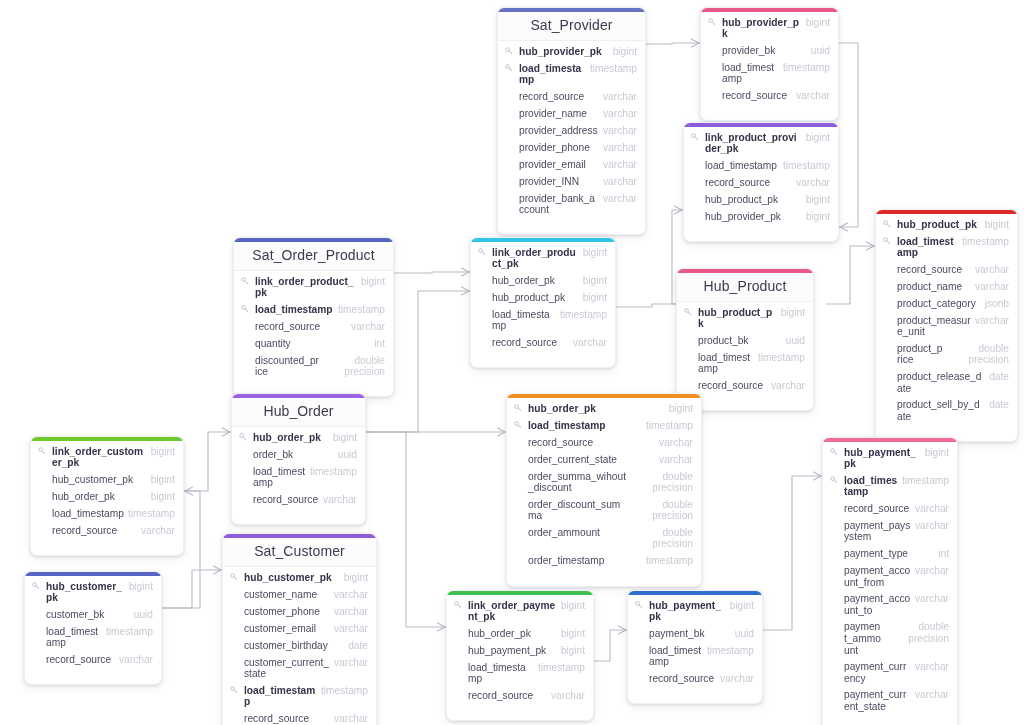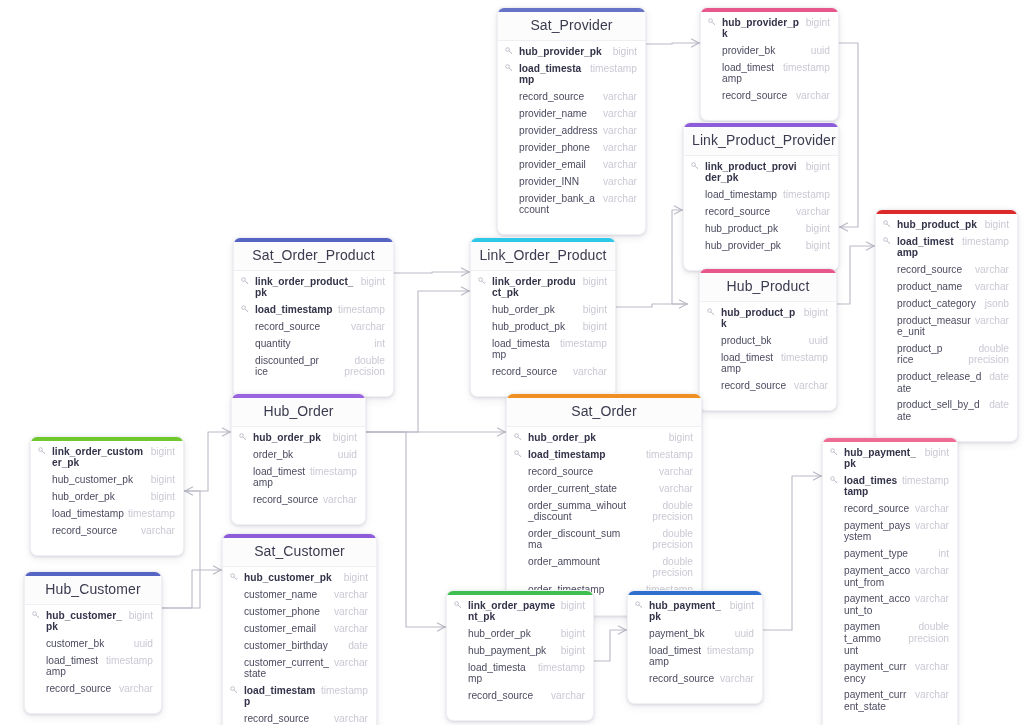--- a/index.html
+++ b/index.html
@@ -181,21 +181,20 @@
         </div>
         <div class="col">
           <span class="key-slot"></span>
           <span class="cname">record_source</span>
           <span class="ctype">varchar</span>
         </div>
       </div>
     </div>
     <div class="table" style="left: 683px; top: 122px; width: 156px;">
       <div class="accent" style="background: rgb(141, 92, 216);"></div>
-      <div class="tbl-title">Link_Product_Provider</div>
       <div class="cols">
         <div class="col pk">
           <span class="key-slot">
             <svg width="8" height="8" viewBox="0 0 10 10" aria-hidden="true">
               <circle cx="3.2" cy="3.2" r="2.3" fill="none" stroke="#b3b3c4" stroke-width="1"></circle>
               <path d="M4.9 4.9 L8.8 8.8 M7.2 7.2 L8.3 6.1" fill="none" stroke="#b3b3c4" stroke-width="1"></path>
             </svg>
           </span>
           <span class="cname">link_product_provider_pk</span>
           <span class="ctype">bigint</span>
@@ -275,21 +274,21 @@
           <span class="cname">product_release_date</span>
           <span class="ctype">date</span>
         </div>
         <div class="col">
           <span class="key-slot"></span>
           <span class="cname">product_sell_by_date</span>
           <span class="ctype">date</span>
         </div>
       </div>
     </div>
-    <div class="table" style="left: 699px; top: 268px; width: 138px;">
+    <div class="table" style="left: 676px; top: 268px; width: 138px;">
       <div class="accent" style="background: rgb(232, 87, 140);"></div>
       <div class="tbl-title">Hub_Product</div>
       <div class="cols">
         <div class="col pk">
           <span class="key-slot">
             <svg width="8" height="8" viewBox="0 0 10 10" aria-hidden="true">
               <circle cx="3.2" cy="3.2" r="2.3" fill="none" stroke="#b3b3c4" stroke-width="1"></circle>
               <path d="M4.9 4.9 L8.8 8.8 M7.2 7.2 L8.3 6.1" fill="none" stroke="#b3b3c4" stroke-width="1"></path>
             </svg>
           </span>
@@ -349,21 +348,20 @@
         </div>
         <div class="col">
           <span class="key-slot"></span>
           <span class="cname">discounted_price</span>
           <span class="ctype">double precision</span>
         </div>
       </div>
     </div>
     <div class="table" style="left: 470px; top: 237px; width: 146px;">
       <div class="accent" style="background: rgb(46, 200, 230);"></div>
-      <div class="tbl-title">Link_Order_Product</div>
       <div class="cols">
         <div class="col pk">
           <span class="key-slot">
             <svg width="8" height="8" viewBox="0 0 10 10" aria-hidden="true">
               <circle cx="3.2" cy="3.2" r="2.3" fill="none" stroke="#b3b3c4" stroke-width="1"></circle>
               <path d="M4.9 4.9 L8.8 8.8 M7.2 7.2 L8.3 6.1" fill="none" stroke="#b3b3c4" stroke-width="1"></path>
             </svg>
           </span>
           <span class="cname">link_order_product_pk</span>
           <span class="ctype">bigint</span>
@@ -416,21 +414,20 @@
         </div>
         <div class="col">
           <span class="key-slot"></span>
           <span class="cname">record_source</span>
           <span class="ctype">varchar</span>
         </div>
       </div>
     </div>
     <div class="table" style="left: 506px; top: 393px; width: 196px;">
       <div class="accent" style="background: rgb(240, 144, 34);"></div>
-      <div class="tbl-title">Sat_Order</div>
       <div class="cols">
         <div class="col pk">
           <span class="key-slot">
             <svg width="8" height="8" viewBox="0 0 10 10" aria-hidden="true">
               <circle cx="3.2" cy="3.2" r="2.3" fill="none" stroke="#b3b3c4" stroke-width="1"></circle>
               <path d="M4.9 4.9 L8.8 8.8 M7.2 7.2 L8.3 6.1" fill="none" stroke="#b3b3c4" stroke-width="1"></path>
             </svg>
           </span>
           <span class="cname">hub_order_pk</span>
           <span class="ctype">bigint</span>
@@ -628,21 +625,20 @@
         </div>
         <div class="col">
           <span class="key-slot"></span>
           <span class="cname">record_source</span>
           <span class="ctype">varchar</span>
         </div>
       </div>
     </div>
     <div class="table" style="left: 24px; top: 571px; width: 138px;">
       <div class="accent" style="background: rgb(86, 100, 196);"></div>
-      <div class="tbl-title">Hub_Customer</div>
       <div class="cols">
         <div class="col pk">
           <span class="key-slot">
             <svg width="8" height="8" viewBox="0 0 10 10" aria-hidden="true">
               <circle cx="3.2" cy="3.2" r="2.3" fill="none" stroke="#b3b3c4" stroke-width="1"></circle>
               <path d="M4.9 4.9 L8.8 8.8 M7.2 7.2 L8.3 6.1" fill="none" stroke="#b3b3c4" stroke-width="1"></path>
             </svg>
           </span>
           <span class="cname">hub_customer_pk</span>
           <span class="ctype">bigint</span>

